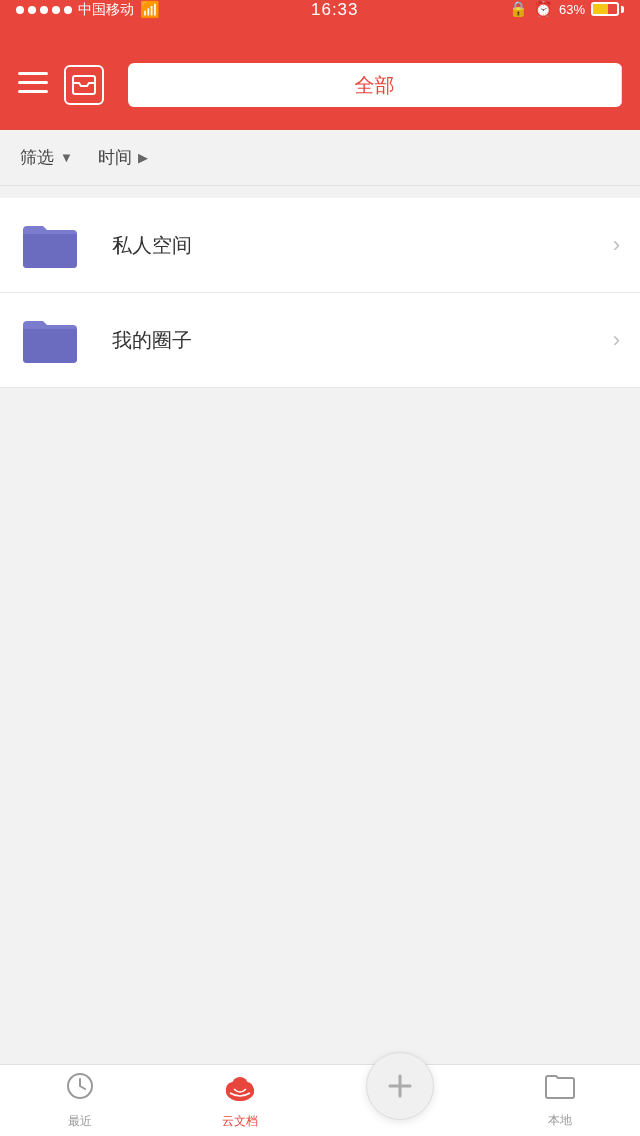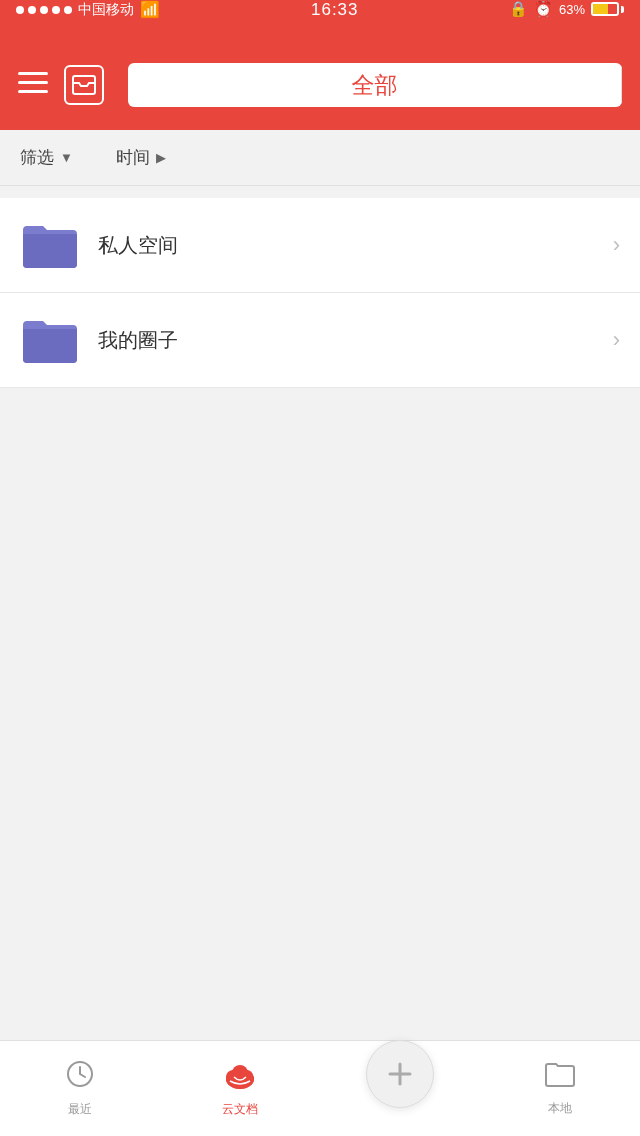--- a/index.html
+++ b/index.html
@@ -105,21 +105,21 @@
       border-radius: 6px;
       overflow: hidden;
       height: 44px;
       margin-left: 8px;
     }
     .tab-btn {
       flex: 1;
       display: flex;
       align-items: center;
       justify-content: center;
-      font-size: 23px;
+      font-size: 20px;
       cursor: pointer;
       border: none;
       background: transparent;
     }
     .tab-btn.active {
       color: #e8453c;
       background: white;
     }
     .tab-btn.inactive {
       color: #e8453c;
@@ -132,21 +132,21 @@
     }
 
     
     .filter-bar {
       width: 100%;
       height: 56px;
       background: #f2f2f2;
       display: flex;
       align-items: center;
       padding: 0 20px;
-      gap: 43px;
+      gap: 25px;
       border-bottom: 1px solid #e0e0e0;
     }
     .filter-item {
       display: flex;
       align-items: center;
       gap: 6px;
       font-size: 17px;
       color: #444;
       cursor: pointer;
     }
@@ -161,20 +161,21 @@
       margin-top: 12px;
     }
     .list-item {
       display: flex;
       align-items: center;
       padding: 20px 20px;
       border-bottom: 1px solid #e8e8e8;
       background: white;
       cursor: pointer;
       min-height: 88px;
+      gap: 14px;
     }
     .folder-icon-wrap {
       width: 60px; height: 54px;
       display: flex;
       align-items: center;
       justify-content: center;
       margin-right: 18px;
       flex-shrink: 0;
     }
     
@@ -191,21 +192,21 @@
       font-size: 22px;
       margin-left: 10px;
     }
 
     
     .tab-bar {
       position: absolute;
       bottom: 0;
       left: 0;
       width: 100%;
-      height: 96px;
+      height: 72px;
       background: white;
       border-top: 1px solid #e0e0e0;
       display: flex;
       align-items: center;
       justify-content: space-around;
     }
     .tab-bar-item {
       display: flex;
       flex-direction: column;
       align-items: center;

